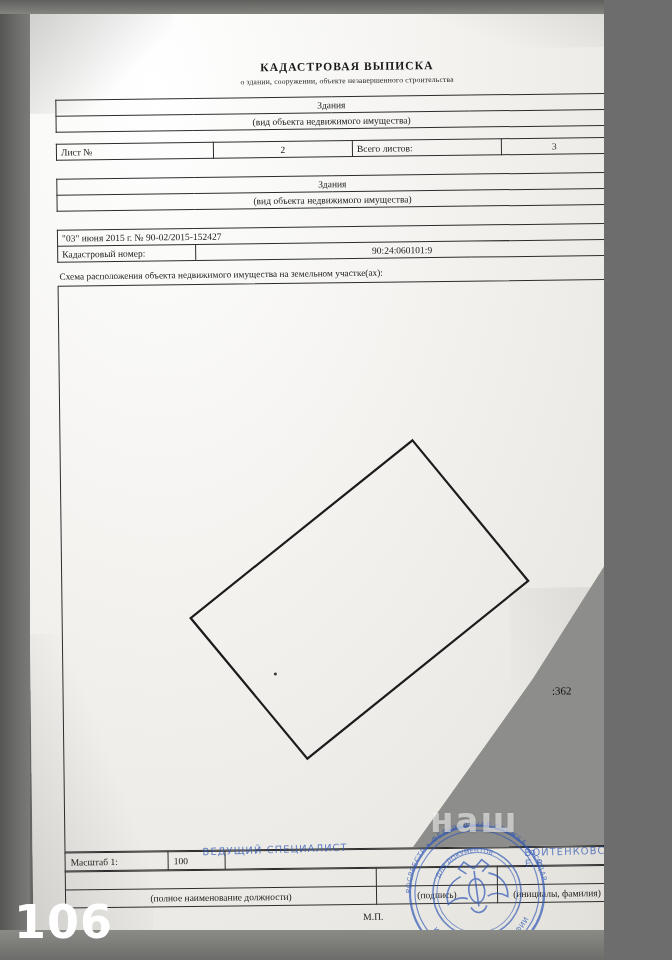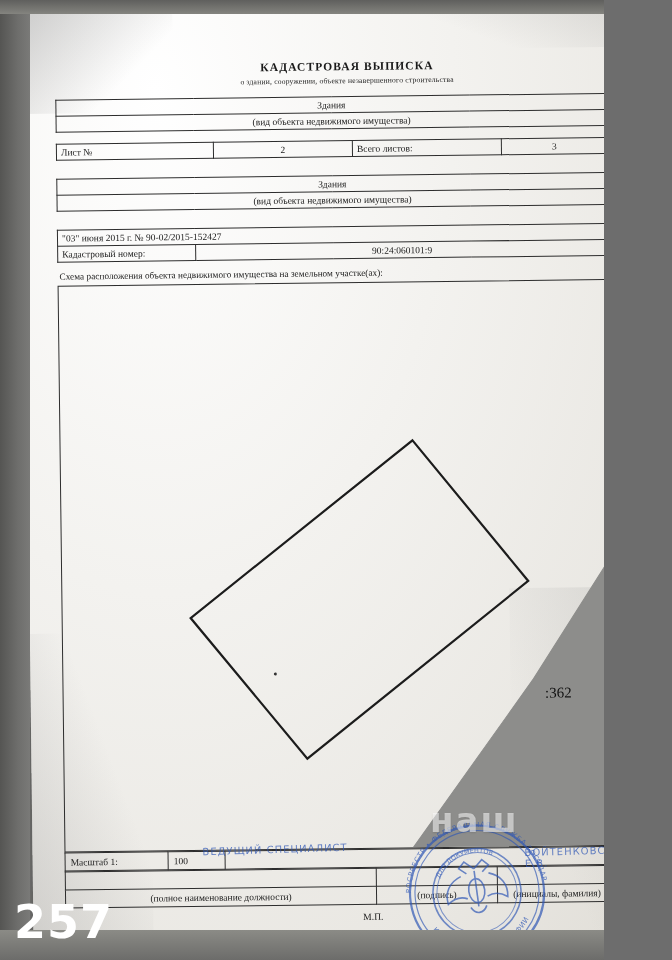--- a/index.html
+++ b/index.html
@@ -127,21 +127,21 @@
     margin-left: 2px;
     border: 1px solid #2d2d2d;
     background: transparent;
     overflow: hidden;
   }
   #mapsvg { position: absolute; left: 0; top: 0; }
   .parcel-label {
     position: absolute;
     right: 44px;
     top: 404px;
-    font-size: 15px;
+    font-size: 11px;
     color: #111;
   }
 
   
   table.sig {
     border-collapse: collapse;
     width: 552px;
     margin-left: 2px;
     table-layout: fixed;
   }
@@ -361,15 +361,15 @@
       </div>
 
     </div>
   </div>
 
   <div id="darkedge"></div>
   <div id="topedge"></div>
   <div id="bottomedge"></div>
 
   <div id="watermark">наш</div>
-  <div id="pagenum">257</div>
+  <div id="pagenum">106</div>
 
 </div>
 
 </body></html>

